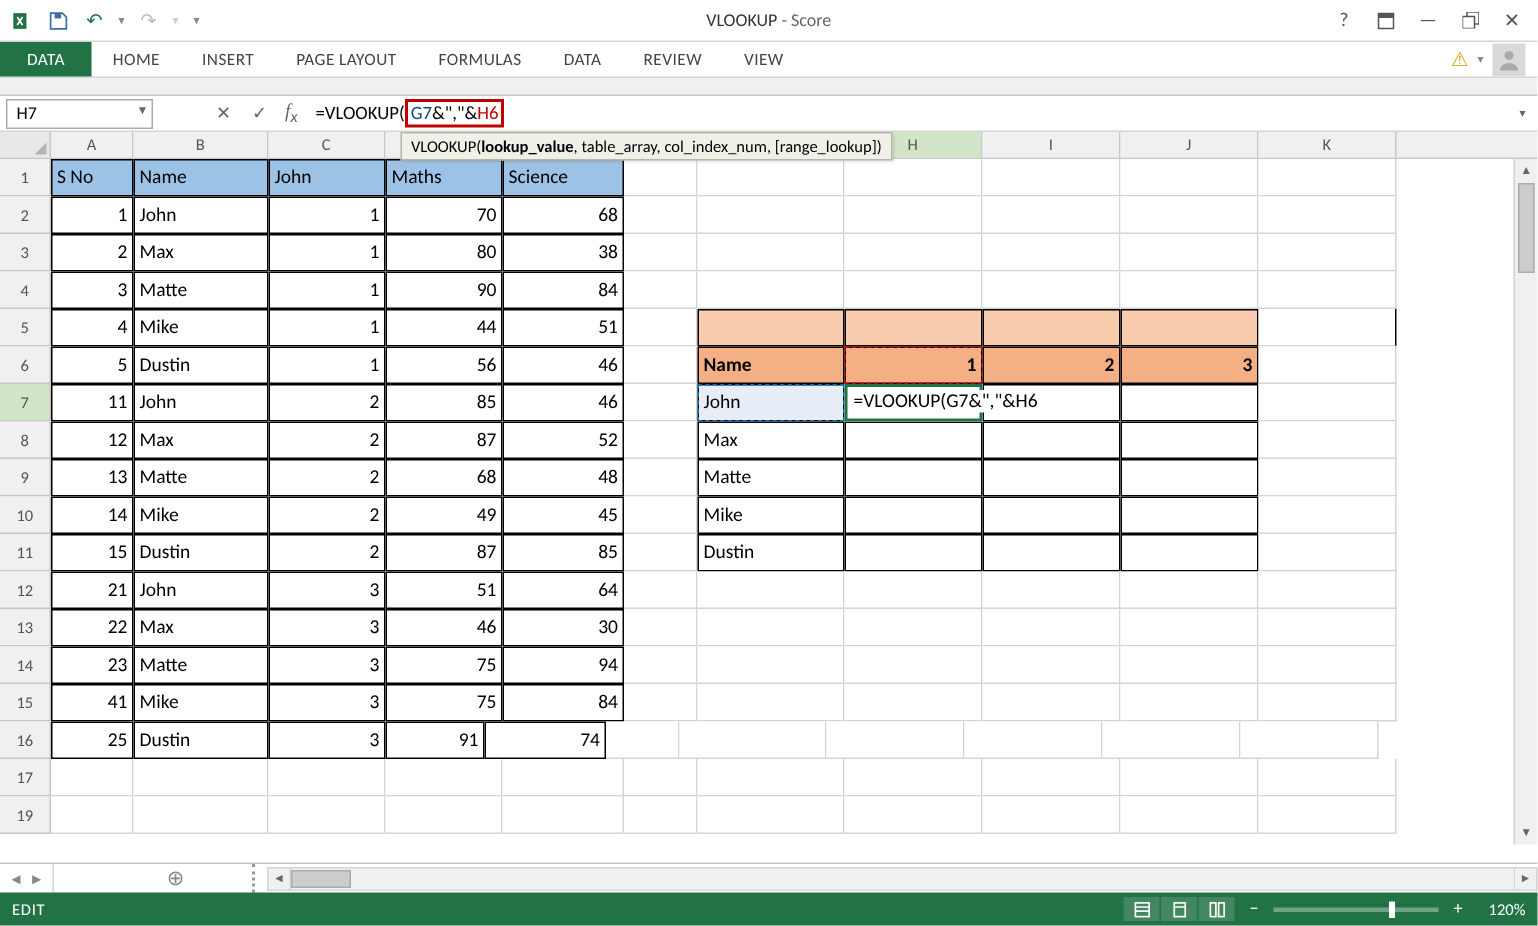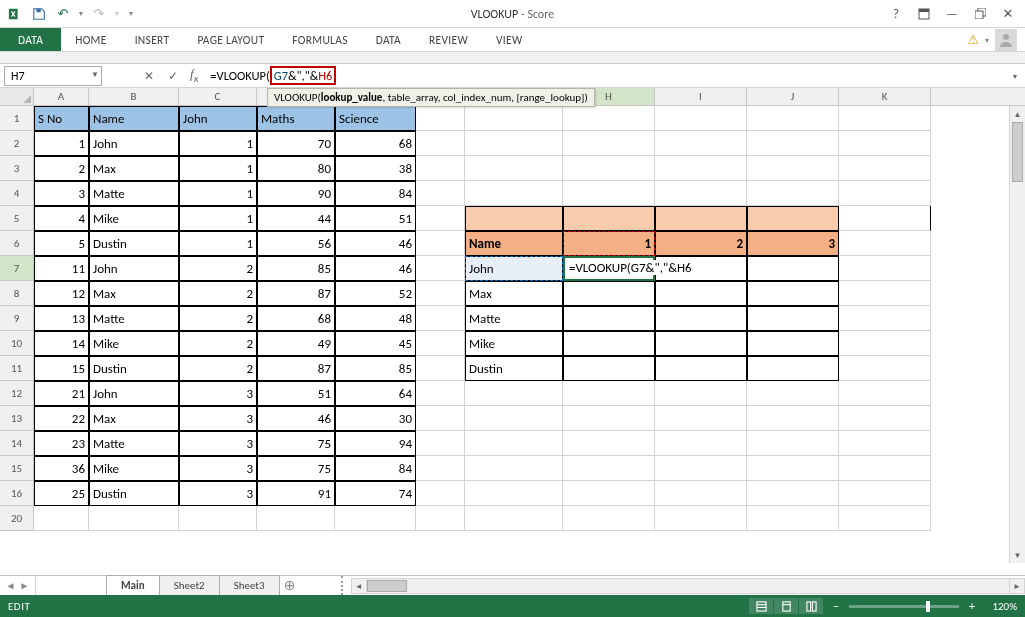--- a/index.html
+++ b/index.html
@@ -409,48 +409,62 @@
         <div class="cell tbl-cell num" style="width: 81px;">94</div>
         <div class="cell" style="width: 49px;"></div>
         <div class="cell" style="width: 98px;"></div>
         <div class="cell" style="width: 92px;"></div>
         <div class="cell" style="width: 92px;"></div>
         <div class="cell" style="width: 92px;"></div>
         <div class="cell" style="width: 92px;"></div>
       </div>
       <div class="row">
         <div class="rh">15</div>
-        <div class="cell tbl-cell num" style="width: 55px;">36</div>
+        <div class="cell tbl-cell num" style="width: 55px;">41</div>
         <div class="cell tbl-cell" style="width: 90px;">Mike</div>
         <div class="cell tbl-cell num" style="width: 78px;">3</div>
         <div class="cell tbl-cell num" style="width: 78px;">75</div>
         <div class="cell tbl-cell num" style="width: 81px;">84</div>
         <div class="cell" style="width: 49px;"></div>
         <div class="cell" style="width: 98px;"></div>
         <div class="cell" style="width: 92px;"></div>
         <div class="cell" style="width: 92px;"></div>
         <div class="cell" style="width: 92px;"></div>
         <div class="cell" style="width: 92px;"></div>
       </div>
       <div class="row">
         <div class="rh">16</div>
         <div class="cell tbl-cell num" style="width: 55px;">25</div>
         <div class="cell tbl-cell" style="width: 90px;">Dustin</div>
         <div class="cell tbl-cell num" style="width: 78px;">3</div>
-        <div class="cell tbl-cell num" style="width: 78px;">91</div>
+        <div class="cell tbl-cell num" style="width: 66px;">91</div>
         <div class="cell tbl-cell num" style="width: 81px;">74</div>
         <div class="cell" style="width: 49px;"></div>
         <div class="cell" style="width: 98px;"></div>
         <div class="cell" style="width: 92px;"></div>
         <div class="cell" style="width: 92px;"></div>
         <div class="cell" style="width: 92px;"></div>
         <div class="cell" style="width: 92px;"></div>
       </div>
       <div class="row">
-        <div class="rh">20</div>
+        <div class="rh">17</div>
+        <div class="cell" style="width: 55px;"></div>
+        <div class="cell" style="width: 90px;"></div>
+        <div class="cell" style="width: 78px;"></div>
+        <div class="cell" style="width: 78px;"></div>
+        <div class="cell" style="width: 81px;"></div>
+        <div class="cell" style="width: 49px;"></div>
+        <div class="cell" style="width: 98px;"></div>
+        <div class="cell" style="width: 92px;"></div>
+        <div class="cell" style="width: 92px;"></div>
+        <div class="cell" style="width: 92px;"></div>
+        <div class="cell" style="width: 92px;"></div>
+      </div>
+      <div class="row">
+        <div class="rh">19</div>
         <div class="cell" style="width: 55px;"></div>
         <div class="cell" style="width: 90px;"></div>
         <div class="cell" style="width: 78px;"></div>
         <div class="cell" style="width: 78px;"></div>
         <div class="cell" style="width: 81px;"></div>
         <div class="cell" style="width: 49px;"></div>
         <div class="cell" style="width: 98px;"></div>
         <div class="cell" style="width: 92px;"></div>
         <div class="cell" style="width: 92px;"></div>
         <div class="cell" style="width: 92px;"></div>
@@ -465,25 +479,20 @@
     <div class="down" style="position:absolute;bottom:0;left:0;right:0">▼</div>
   </div>
 </div>
 
 <div class="bottom-strip">
   <div class="tab-nav">
       <span>◄</span>
       <span>►</span>
     </div>
   <div style="width:70px"></div>
-  <div class="sheet-tabs" id="sheet-tabs">
-      <div class="sheet-tab active">Main</div>
-      <div class="sheet-tab">Sheet2</div>
-      <div class="sheet-tab">Sheet3</div>
-    </div>
   <div class="sheet-add">⊕</div>
   <div class="hscroll">
     <div class="splitter"></div>
     <div class="btn">◄</div>
     <div class="track">
         <div class="thumb"></div>
       </div>
     <div class="btn">►</div>
   </div>
 </div>

